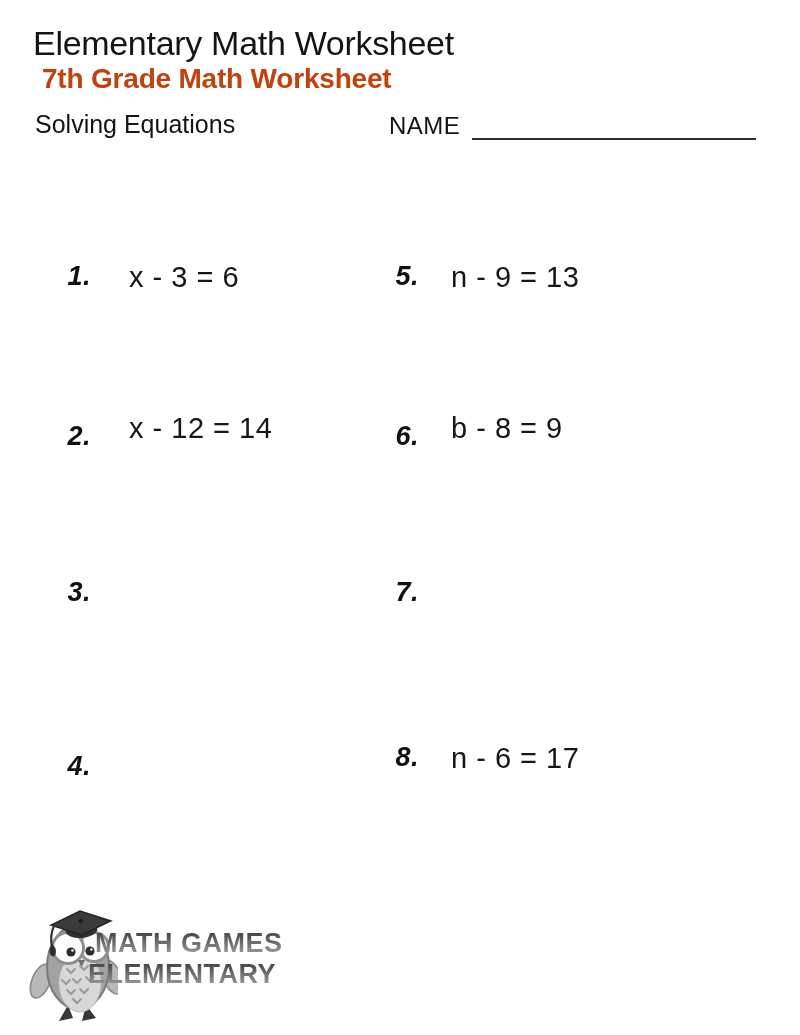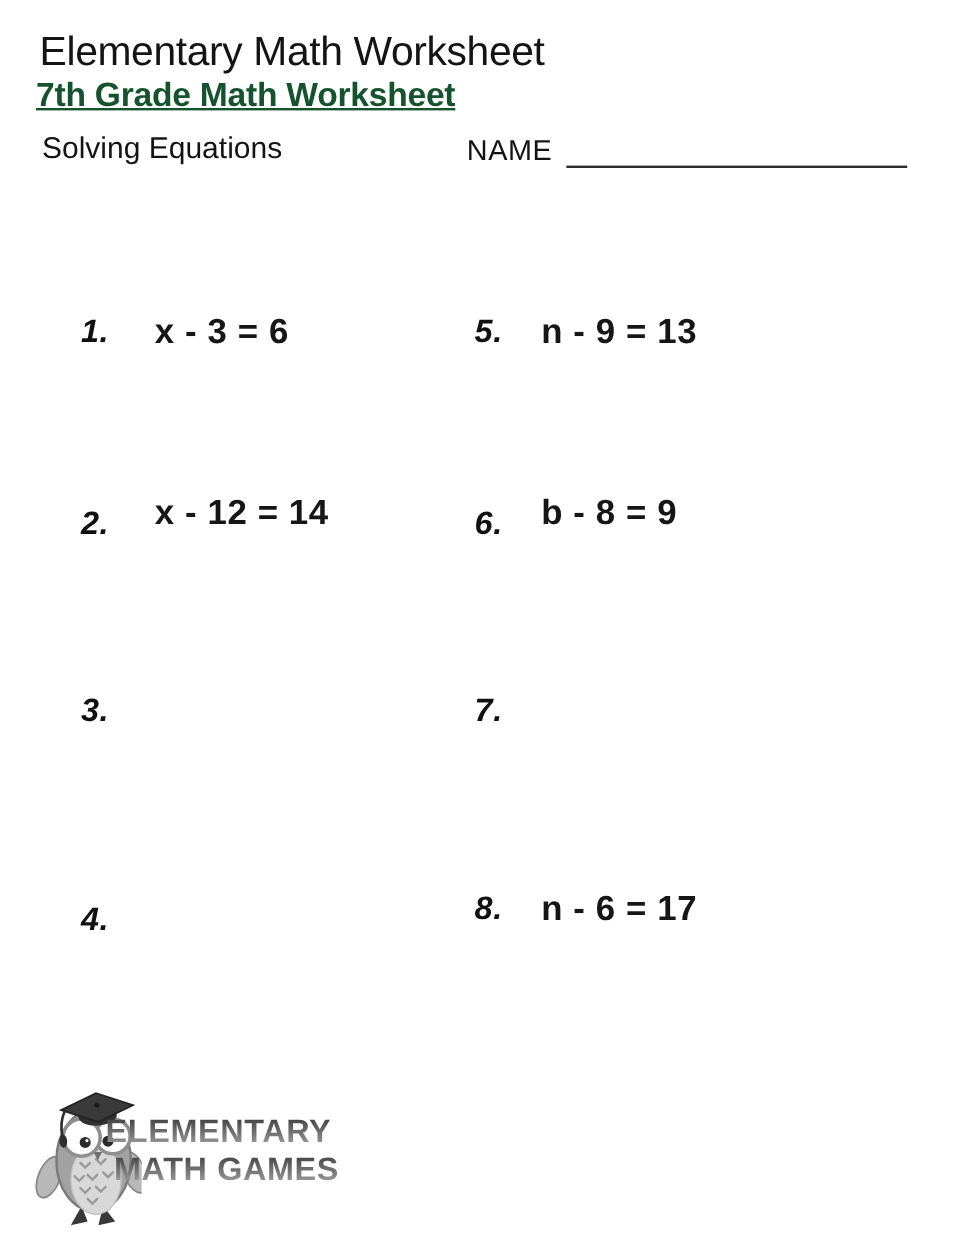--- a/index.html
+++ b/index.html
@@ -12,24 +12,23 @@
     font-family: "Liberation Sans", sans-serif;
     color: #1a1a1a;
   }
   
   .title {
     position: absolute; left: 33px; top: 24px;
     font-size: 34px; font-weight: 400; letter-spacing: -0.3px;
     color: #141414;
   }
   .subtitle {
-    position: absolute; left: 30px; top: 63px;
+    position: absolute; left: 42px; top: 63px;
     font-size: 28px; font-weight: 700; letter-spacing: -0.2px;
-    color: #14532d;
-    text-decoration: underline;
+    color: #c2410c;
   }
   .section-label {
     position: absolute; left: 35px; top: 110px;
     font-size: 25px; font-weight: 400;
     color: #141414;
   }
   .name-label {
     position: absolute; left: 389px; top: 112px;
     font-size: 24px; font-weight: 400; letter-spacing: 0.5px;
     color: #141414;
@@ -49,21 +48,21 @@
     width: 55px;
     text-align: right;
     font-size: 27px;
     font-weight: 700;
     font-style: italic;
     color: #111111;
     letter-spacing: 0.5px;
   }
   .problem .eq {
     font-size: 29px;
-    font-weight: 700;
+    font-weight: 400;
     color: #161616;
     letter-spacing: 0.5px;
     white-space: pre;
   }
   .col-left  { left: 36px; }
   .col-right { left: 364px; }
   .col-left  .eq { margin-left: 38px; }
   .col-right .eq { margin-left: 32px; }
   .row-1 { top: 261px; }
   .row-2 { top: 412px; }
@@ -165,17 +164,17 @@
       <g transform="rotate(-4 57 22)">
         <ellipse cx="57" cy="27" rx="16" ry="8" fill="#303030"></ellipse>
         <polygon points="27,20 57,8 87,20 57,32" fill="#3a3a3a" stroke="#242424" stroke-width="1.5"></polygon>
         <circle cx="57" cy="18" r="2.2" fill="#1c1c1c"></circle>
         <path d="M30 21 Q25 30 26.5 42" fill="none" stroke="#2e2e2e" stroke-width="2.2"></path>
         <ellipse cx="27" cy="46" rx="3.2" ry="5.5" fill="#2e2e2e"></ellipse>
       </g>
     </svg>
   </div>
   <div class="logo-text">
+    <div class="logo-line logo-line2">MATH GAMES</div>
     <div class="logo-line">ELEMENTARY</div>
-    <div class="logo-line logo-line2">MATH GAMES</div>
   </div>
 
 </div>
 
 </body></html>

